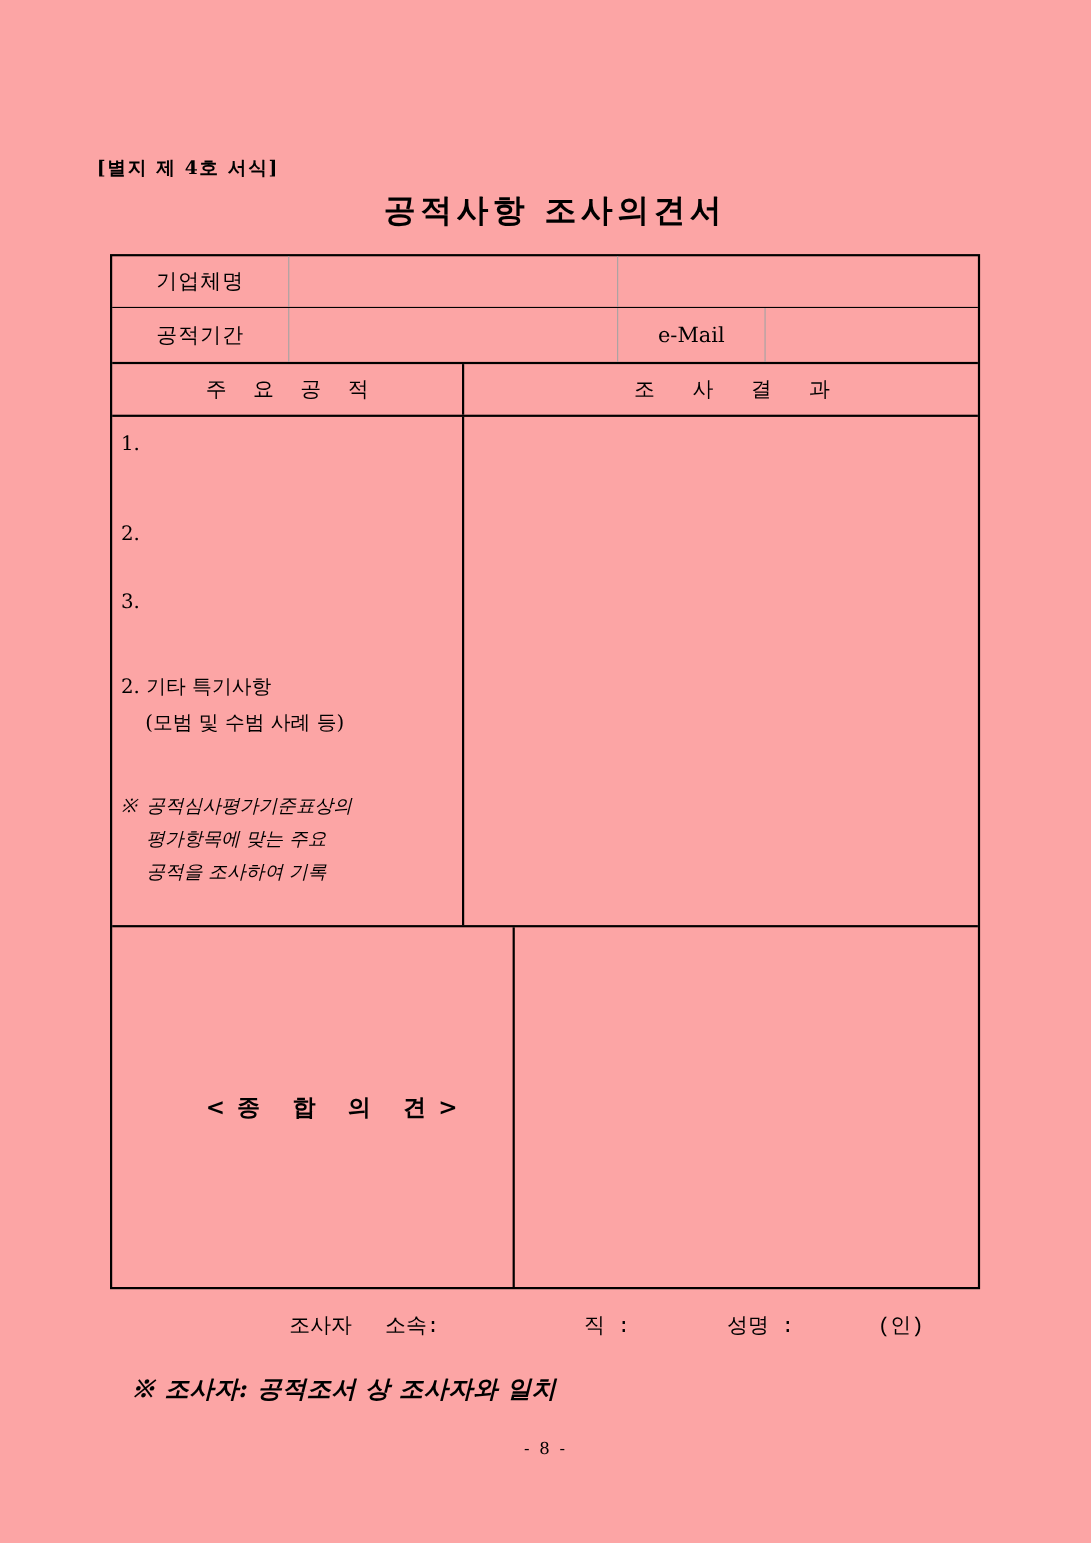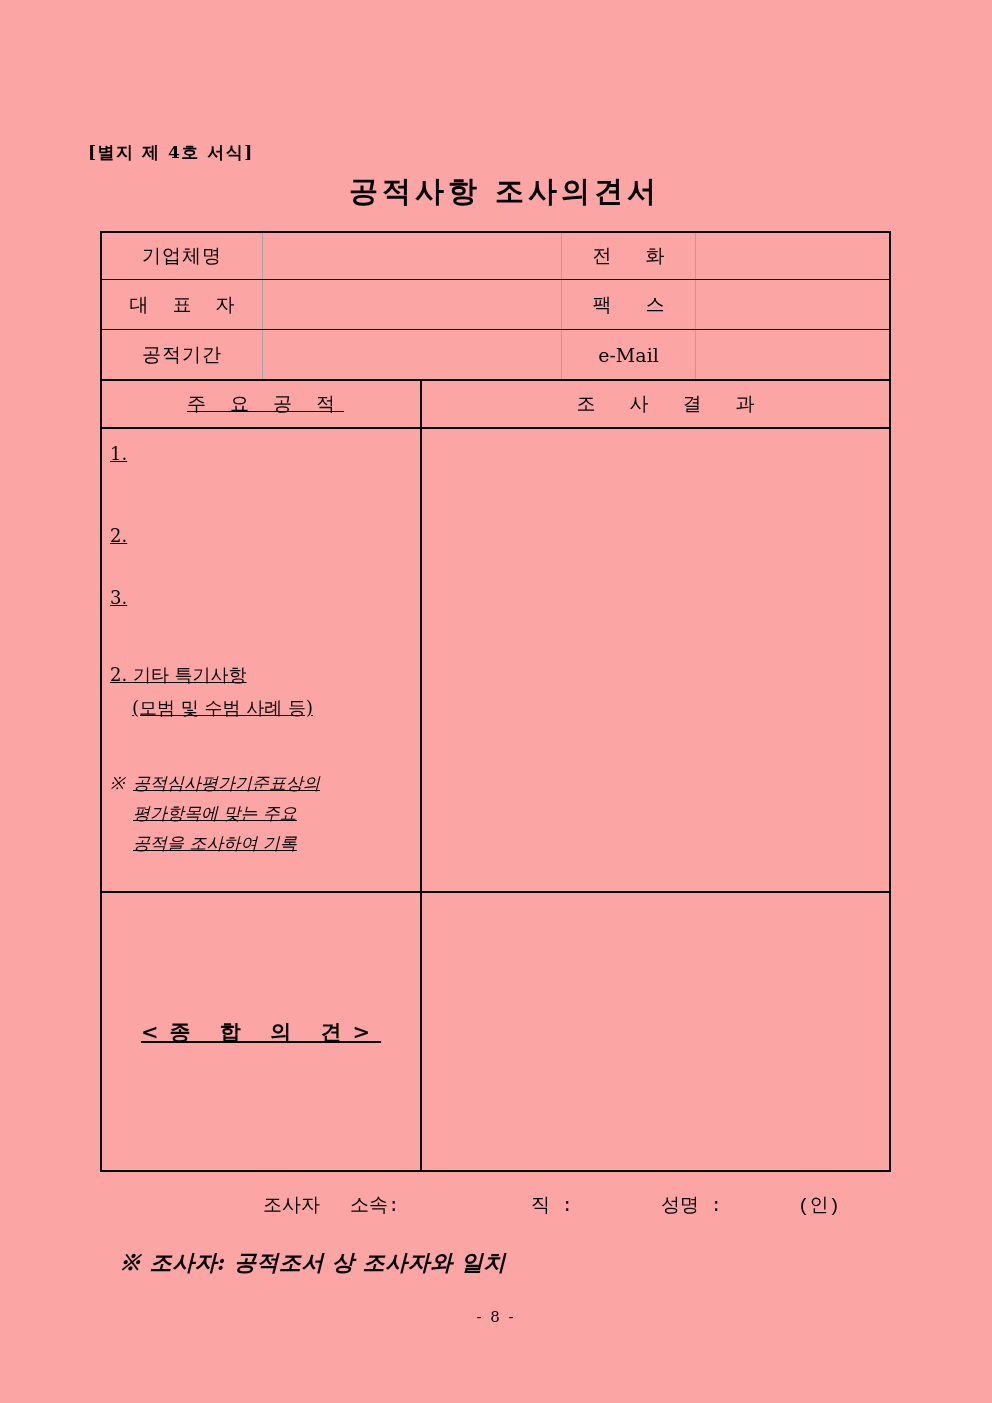--- a/index.html
+++ b/index.html
@@ -27,37 +27,37 @@
     width:787px;height:937px;
     border:2px solid #000;
     display:flex;flex-direction:column;
   }
   .row{display:flex;flex-direction:row;box-sizing:content-box;}
   .bb1{border-bottom:1px solid #000;}
   .bb2{border-bottom:2px solid #000;}
   .cell{box-sizing:border-box;display:flex;align-items:center;justify-content:center;}
   .cell.left-align{justify-content:flex-start;align-items:flex-start;}
   .br1{border-right:1px solid #a3a3a3;}
-  .br2{border-right:2px solid #000;text-decoration:underline;}
+  .br2{border-right:2px solid #000;}
   .r-info{height:46px;}
   .r-info2{height:49px;}
   .c-label{width:161px;flex:none;font-size:19px;letter-spacing:1px;}
   .c-val{width:299px;flex:none;}
   .c-label2{width:134px;flex:none;font-size:19px;}
   .c-val2{flex:1;}
   .sp2{letter-spacing:9px;text-indent:9px;}   
   .sp3{letter-spacing:14px;text-indent:14px;} 
   .r-head{height:46px;}
   .c-merit{width:320px;flex:none;}
   .c-result{flex:1;}
   .head-label{font-size:19px;}
   .hl1{letter-spacing:9px;text-indent:9px;}
   .hl2{letter-spacing:14px;text-indent:14px;padding-left:20px;}
   .r-content{height:462px;}
-  .r-summary{flex:1;}
+  .r-summary{flex:1;padding-left:46px;}
   .merit-body{
     padding:14px 10px 0 8px;width:100%;
     font-size:18px;line-height:22px;
   }
   .mi1{margin-top:0;}
   .mi2{margin-top:60px;}
   .mi3{margin-top:40px;}
   .mi4{margin-top:49px;line-height:33px;}
   .mi4-l2{padding-left:22px;line-height:33px;}
   .merit-note{
@@ -94,30 +94,23 @@
 <div class="page">
 
   <div class="form-label">[별지 제 4호 서식]</div>
   <div class="doc-title">공적사항 조사의견서</div>
 
   <div class="tbl">
 
     <div class="row r-info bb1">
       <div class="cell c-label br1">기업체명</div>
       <div class="cell c-val br1"></div>
-      <div class="cell c-label2 sp3 br1">전 화</div>
       <div class="cell c-val2"></div>
     </div>
 
-    <div class="row r-info2 bb1">
-      <div class="cell c-label sp2 br1">대 표 자</div>
-      <div class="cell c-val br1"></div>
-      <div class="cell c-label2 sp3 br1">팩 스</div>
-      <div class="cell c-val2"></div>
-    </div>
 
     <div class="row r-info2 bb2">
       <div class="cell c-label br1">공적기간</div>
       <div class="cell c-val br1"></div>
       <div class="cell c-label2 br1">e-Mail</div>
       <div class="cell c-val2"></div>
     </div>
 
     <div class="row r-head bb2">
       <div class="cell c-merit head-label hl1 br2">주 요 공 적</div>

